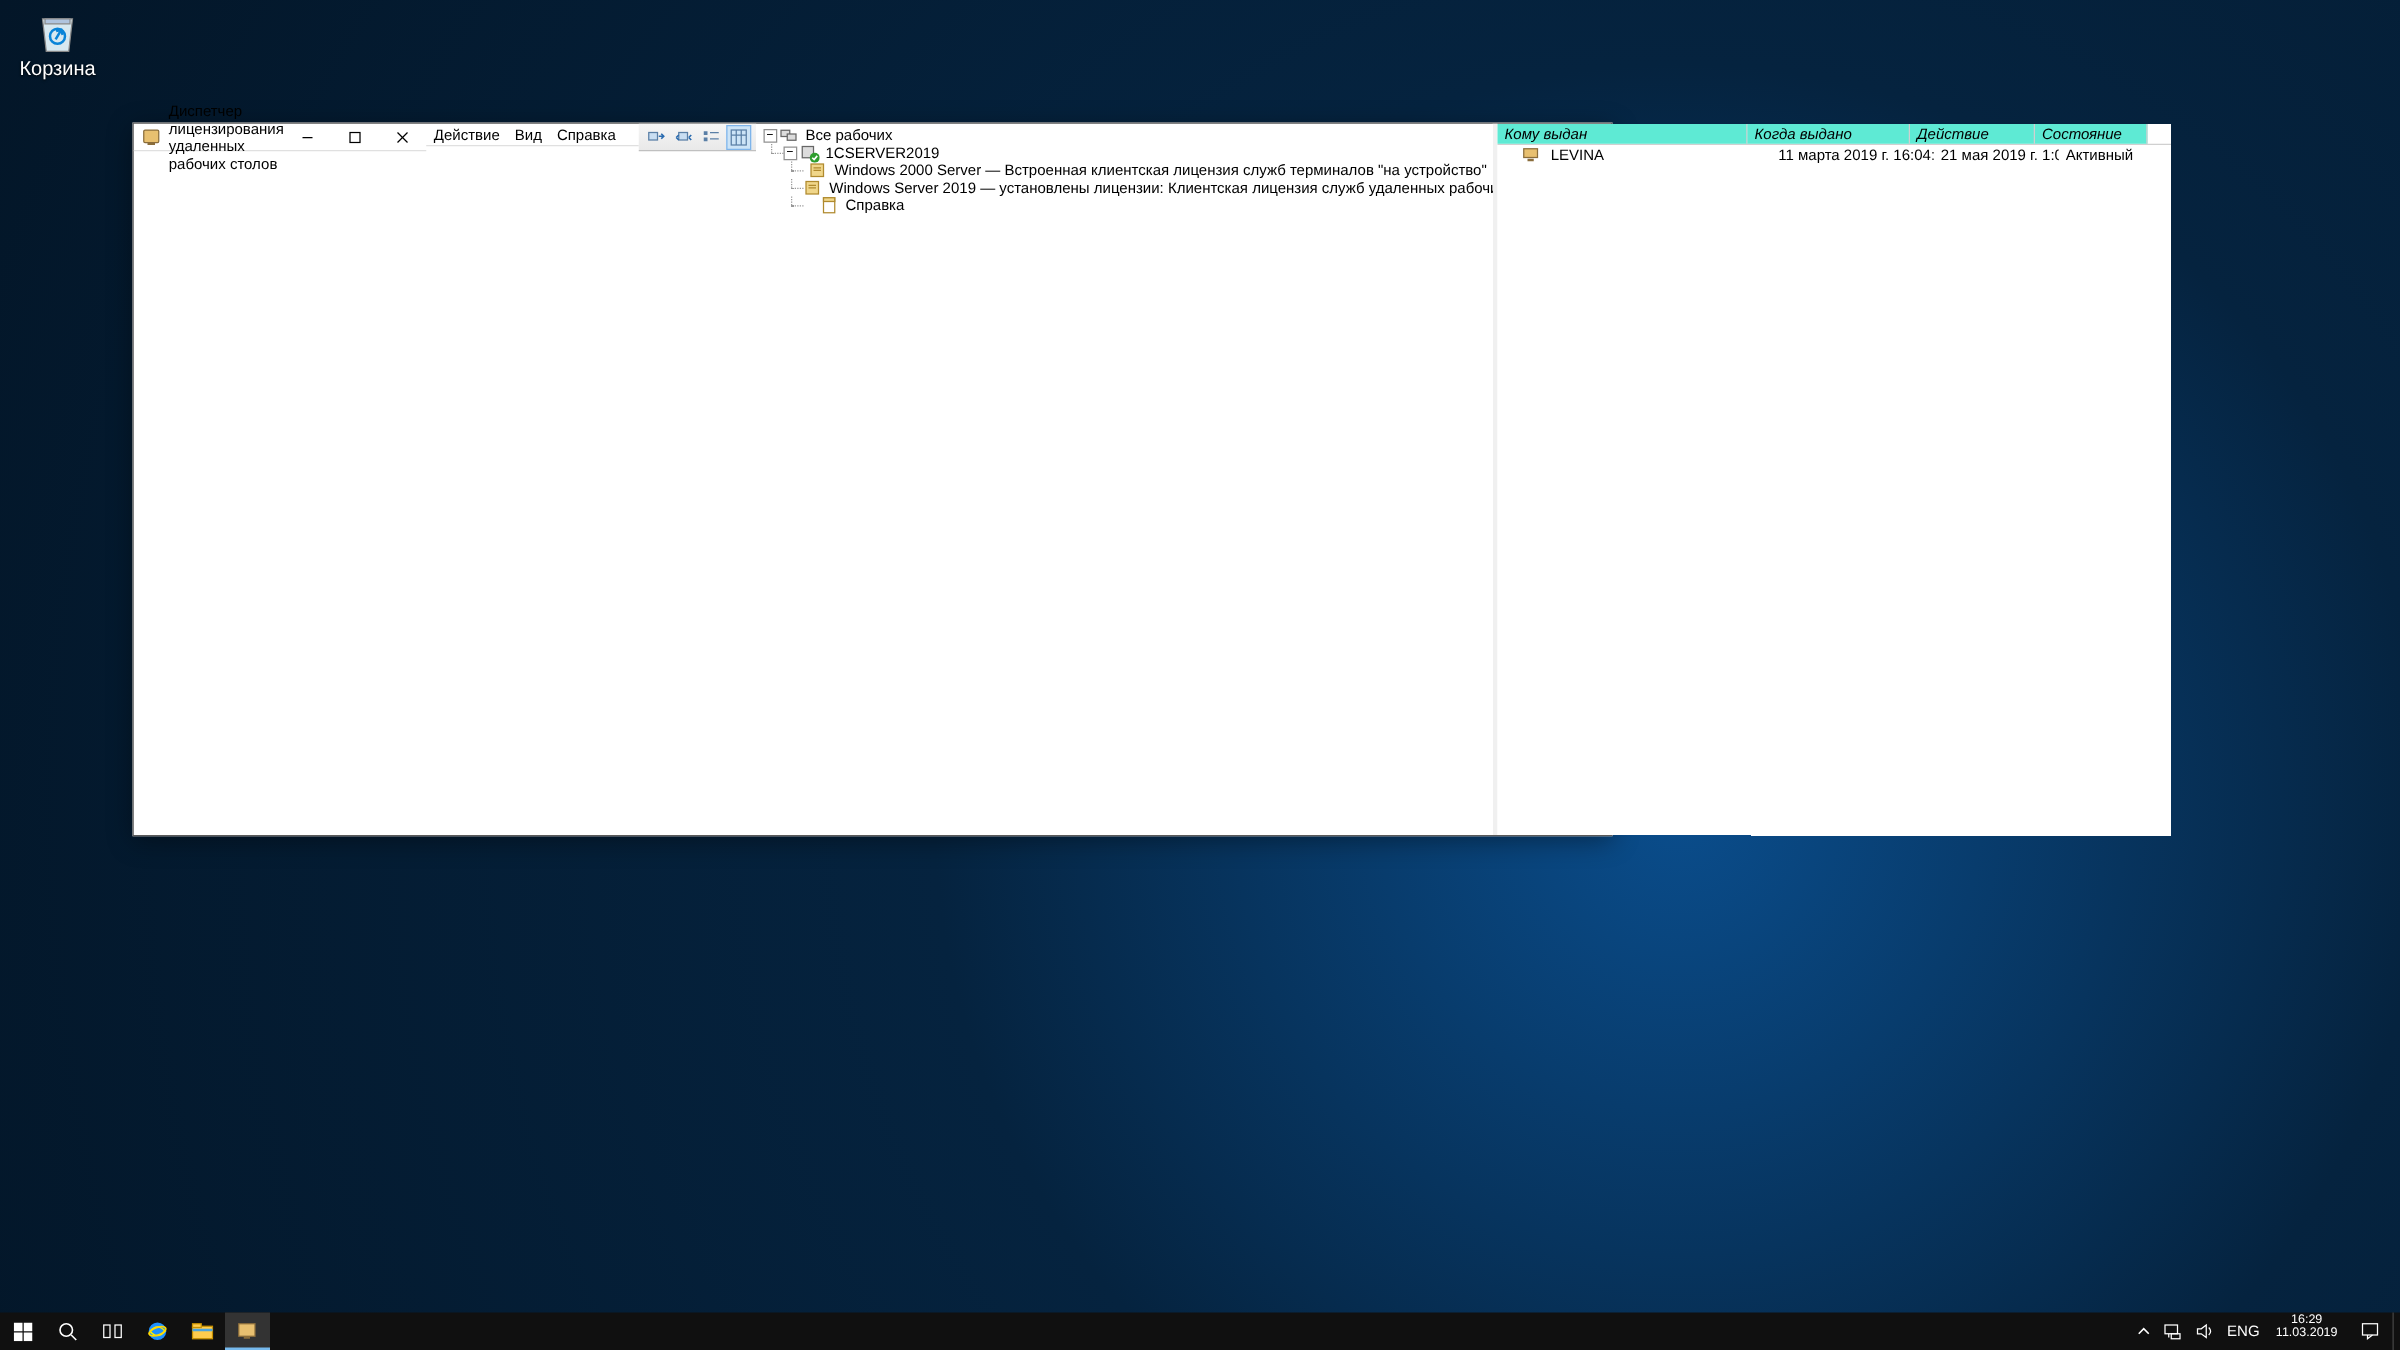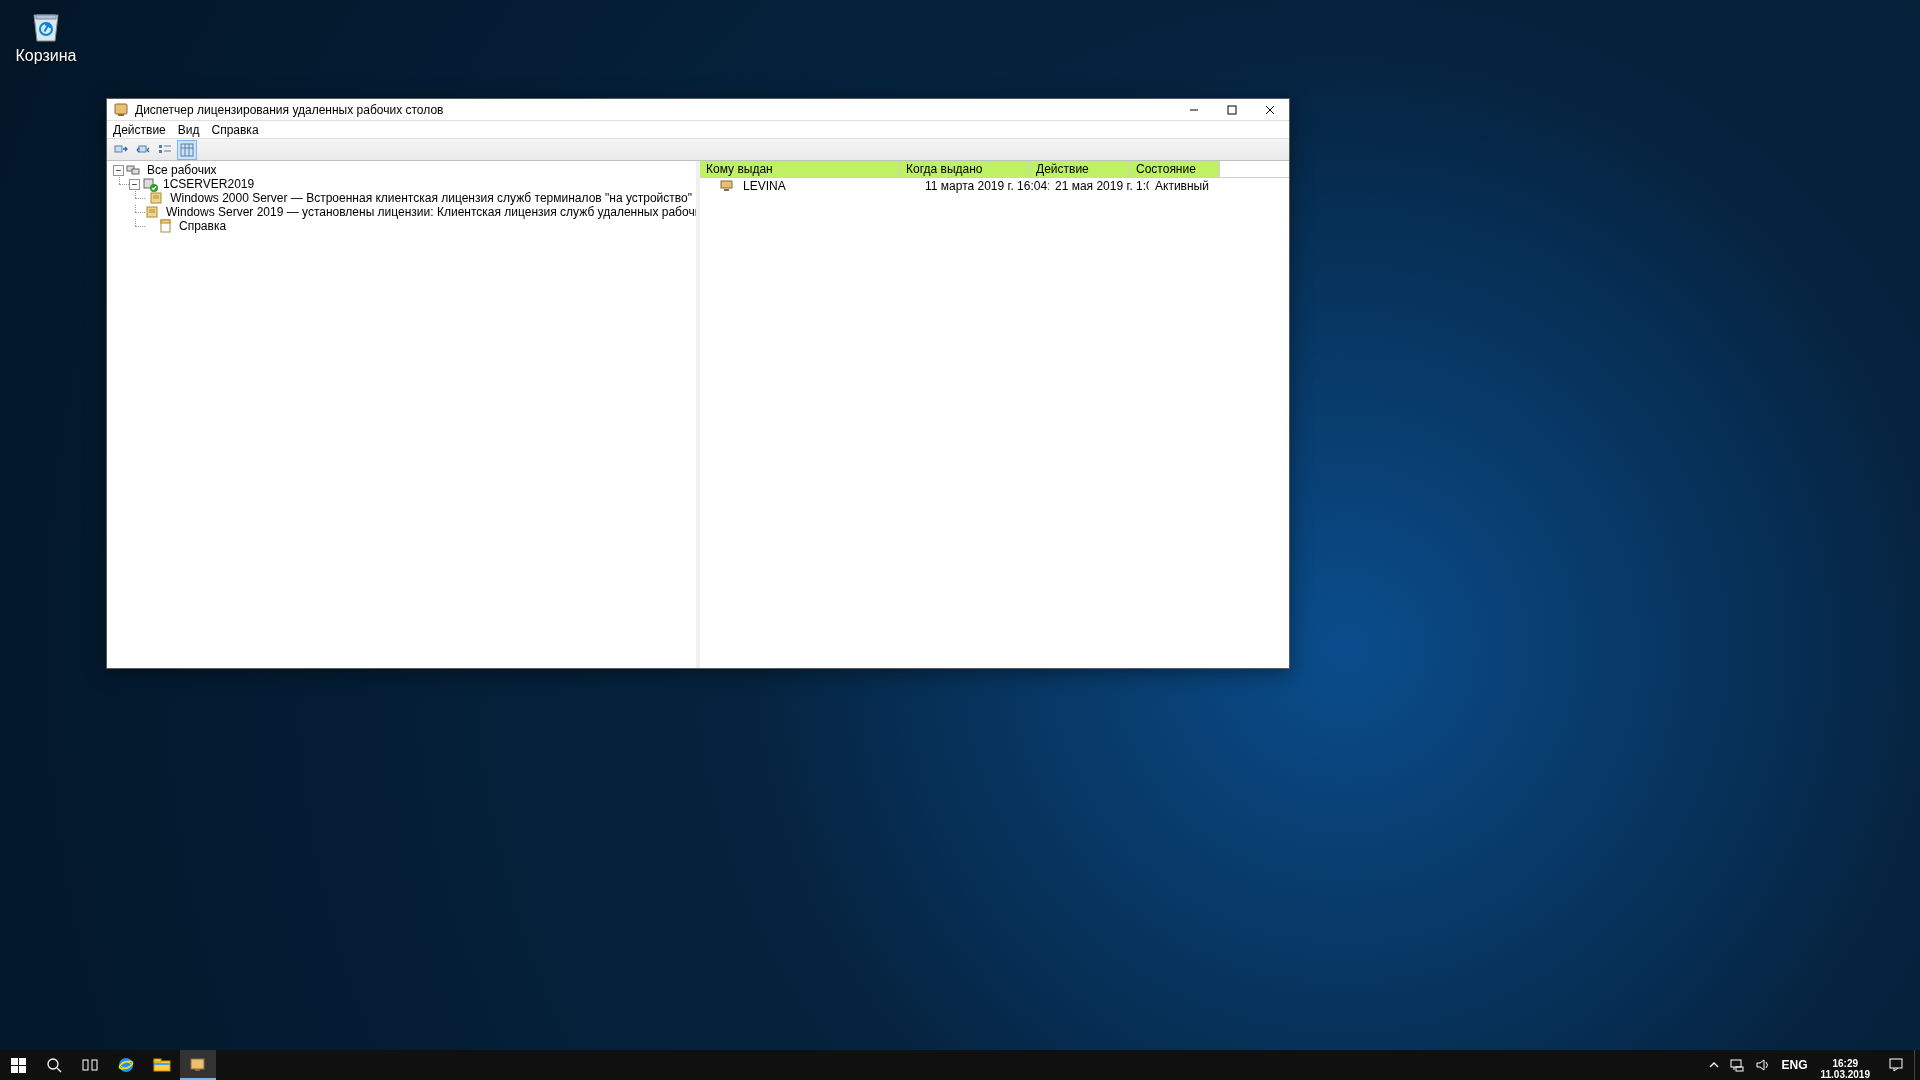--- a/index.html
+++ b/index.html
@@ -5,21 +5,21 @@
   * { box-sizing: border-box; }
   html, body { margin:0; padding:0; width:1920px; height:1080px; overflow:hidden; font-family:"Segoe UI",Tahoma,sans-serif; }
   body { background: radial-gradient(circle at 70% 60%, #0a4d8c 0%, #05233f 40%, #031628 100%); }
 
   
   .desktop-icon { position:absolute; left:10px; top:5px; width:72px; text-align:center; color:#fff; font-size:16px; cursor:pointer; }
   .desktop-icon .glyph { width:40px; height:40px; margin:0 auto 2px; }
   .desktop-icon .label { text-shadow:0 1px 2px #000; }
 
   
-  .window { position:absolute; left:106px; top:98px; width:1184px; height:571px; background:#fff; border:1px solid #5a5a5a; box-shadow:0 4px 20px rgba(0,0,0,0.4); display:flex; flex-direction:column; }
+  .window { position:absolute; left:106px; top:98px; width:1184px; height:571px; background:#fff; border:1px solid #5a5a5a; box-shadow:0 4px 20px rgba(0,0,0,0.4); display:flex; }
   .titlebar { height:22px; display:flex; align-items:center; font-size:12px; color:#000; padding-left:6px; border-bottom:1px solid #e0e0e0; }
   .titlebar .title-icon { width:16px; height:16px; margin-right:6px; }
   .titlebar .title-text { flex:1; }
   .win-controls { display:flex; height:100%; }
   .win-controls > div { width:38px; display:flex; align-items:center; justify-content:center; color:#333; font-family:Arial; }
 
   .menubar { height:18px; display:flex; align-items:center; padding:0 6px; font-size:12px; border-bottom:1px solid #e0e0e0; }
   .menubar span { margin-right:12px; cursor:default; }
 
   .toolbar { height:22px; background:linear-gradient(#f6f6f6,#e9e9e9); border-bottom:1px solid #c0c0c0; display:flex; align-items:center; padding:0 4px; gap:2px; }
@@ -36,37 +36,37 @@
   .tree .row { display:flex; align-items:center; height:14px; }
   .tree .expander { width:11px; height:11px; border:1px solid #919191; background:#fff; display:flex; align-items:center; justify-content:center; margin-right:2px; font-size:9px; line-height:1; font-family:monospace; color:#000; }
   .tree .spacer { width:13px; }
   .tree .node-icon { width:16px; height:16px; margin-right:3px; flex-shrink:0; }
   .tree .label { padding:0 2px; }
   .tree ul ul li::before { content:""; position:absolute; left:-10px; top:0; bottom:50%; border-left:1px dotted #999; }
   .tree ul ul li::after { content:""; position:absolute; left:-10px; top:7px; width:10px; border-top:1px dotted #999; }
   .tree ul ul li:last-child::before { bottom:auto; height:7px; }
 
   .list-header { display:flex; height:17px; border-bottom:1px solid #d0d0d0; }
-  .list-header .col { border-right:1px solid #d0d0d0; padding:0 6px; display:flex; align-items:center; color:#000; background:#bef264; }
+  .list-header .col { border-right:1px solid #d0d0d0; padding:0 6px; display:flex; align-items:center; color:#000; background:#5eead4;font-style:italic; }
   .list-body { flex:1; }
   .list-row { display:flex; height:16px; align-items:center;padding-left:17px; }
   .list-row .cell { padding:0 6px; white-space:nowrap; overflow:hidden; }
   .list-row .row-icon { width:16px; height:16px; margin-left:2px; margin-right:2px; flex-shrink:0; }
 
   .col-1, .cell-1 { width:200px; }
   .col-2, .cell-2 { width:130px; }
   .col-3, .cell-3 { width:100px; }
   .col-4, .cell-4 { width:90px; }
 
   
   .taskbar { position:absolute; left:0; bottom:0; width:100%; height:30px; background:#101010; display:flex; align-items:center; color:#fff; font-size:12px; }
   .taskbar .task-item { width:36px; height:30px; display:flex; align-items:center; justify-content:center; }
   .taskbar .task-item.active { background:#333; box-shadow:inset 0 -2px 0 #76b9ed; }
   .taskbar .spacer-flex { flex:1; }
-  .taskbar .tray { display:flex; align-items:flex-end; height:100%;font-weight:bold; }
+  .taskbar .tray { display:flex; align-items:flex-start; height:100%; }
   .taskbar .tray-item { padding:0 5px; height:100%; display:flex; align-items:center; justify-content:center; }
   .taskbar .clock { padding:0 8px; text-align:center; line-height:1.1; font-size:10px; }
   .taskbar .notif { width:36px; height:100%; display:flex; align-items:center; justify-content:center; }
   .taskbar .showdesk { width:6px; height:100%; border-left:1px solid #444; }
 
   svg { display:block; }
 </style>
 </head>
 <body>
 

